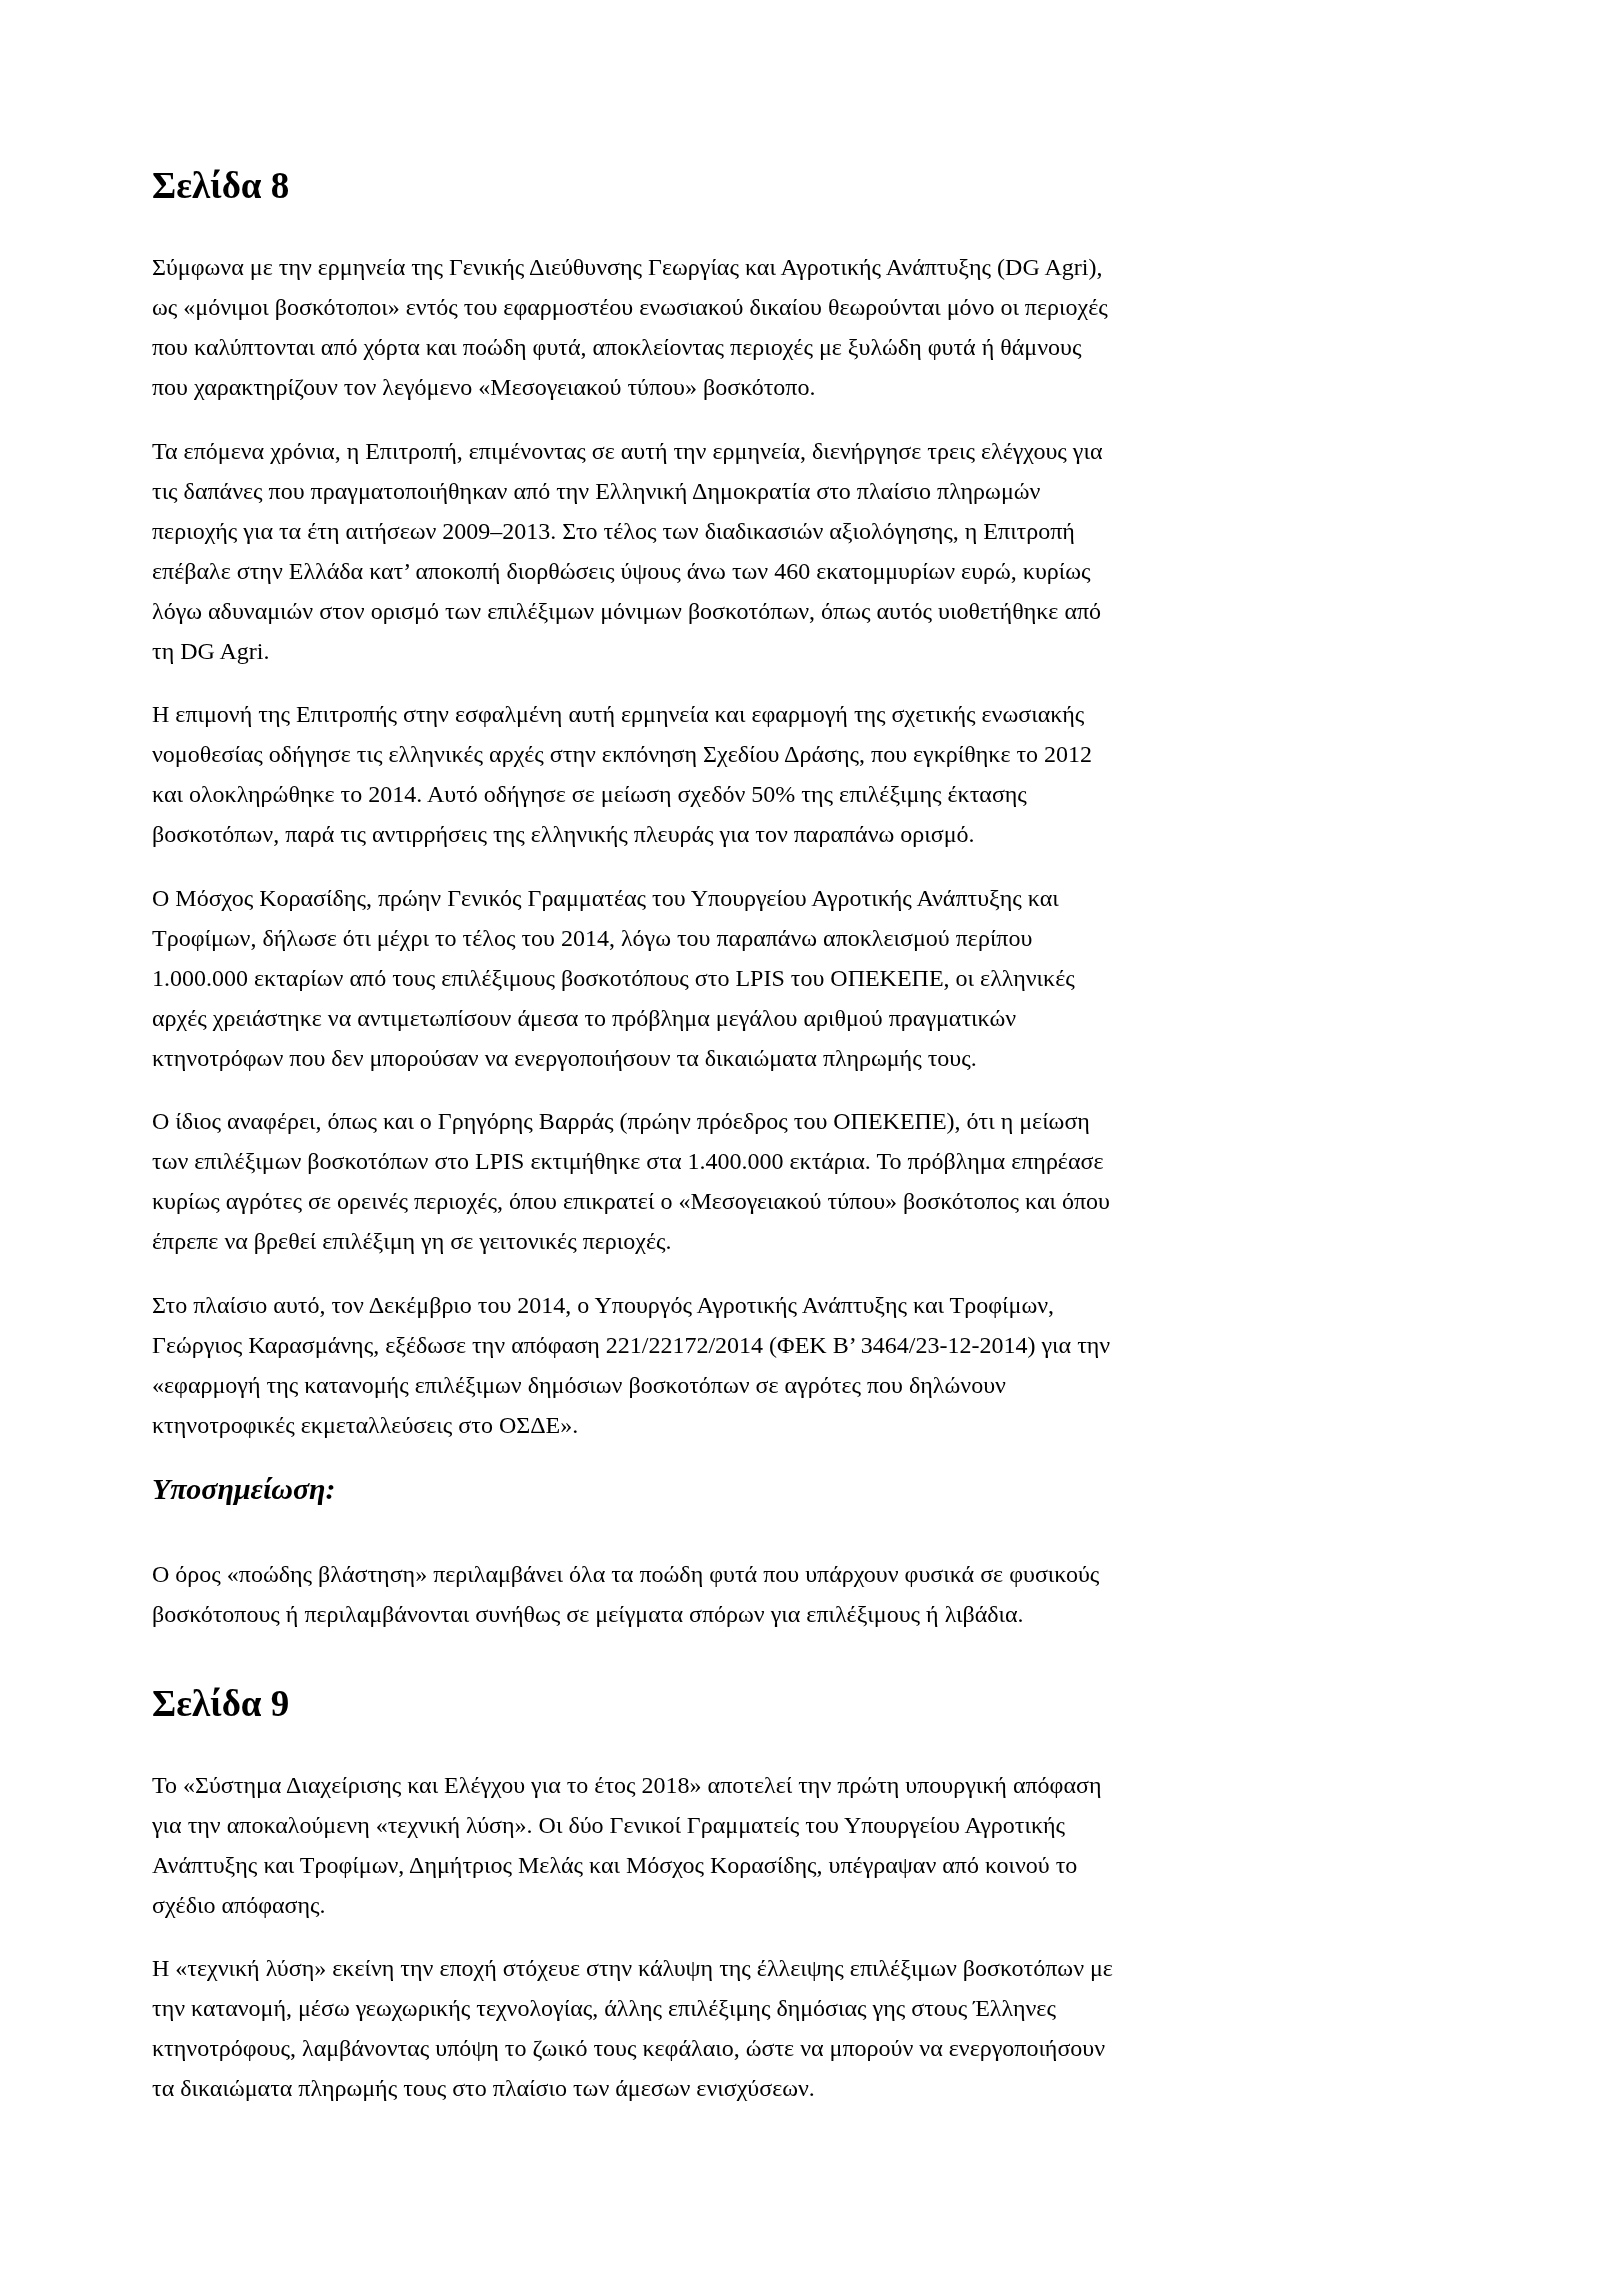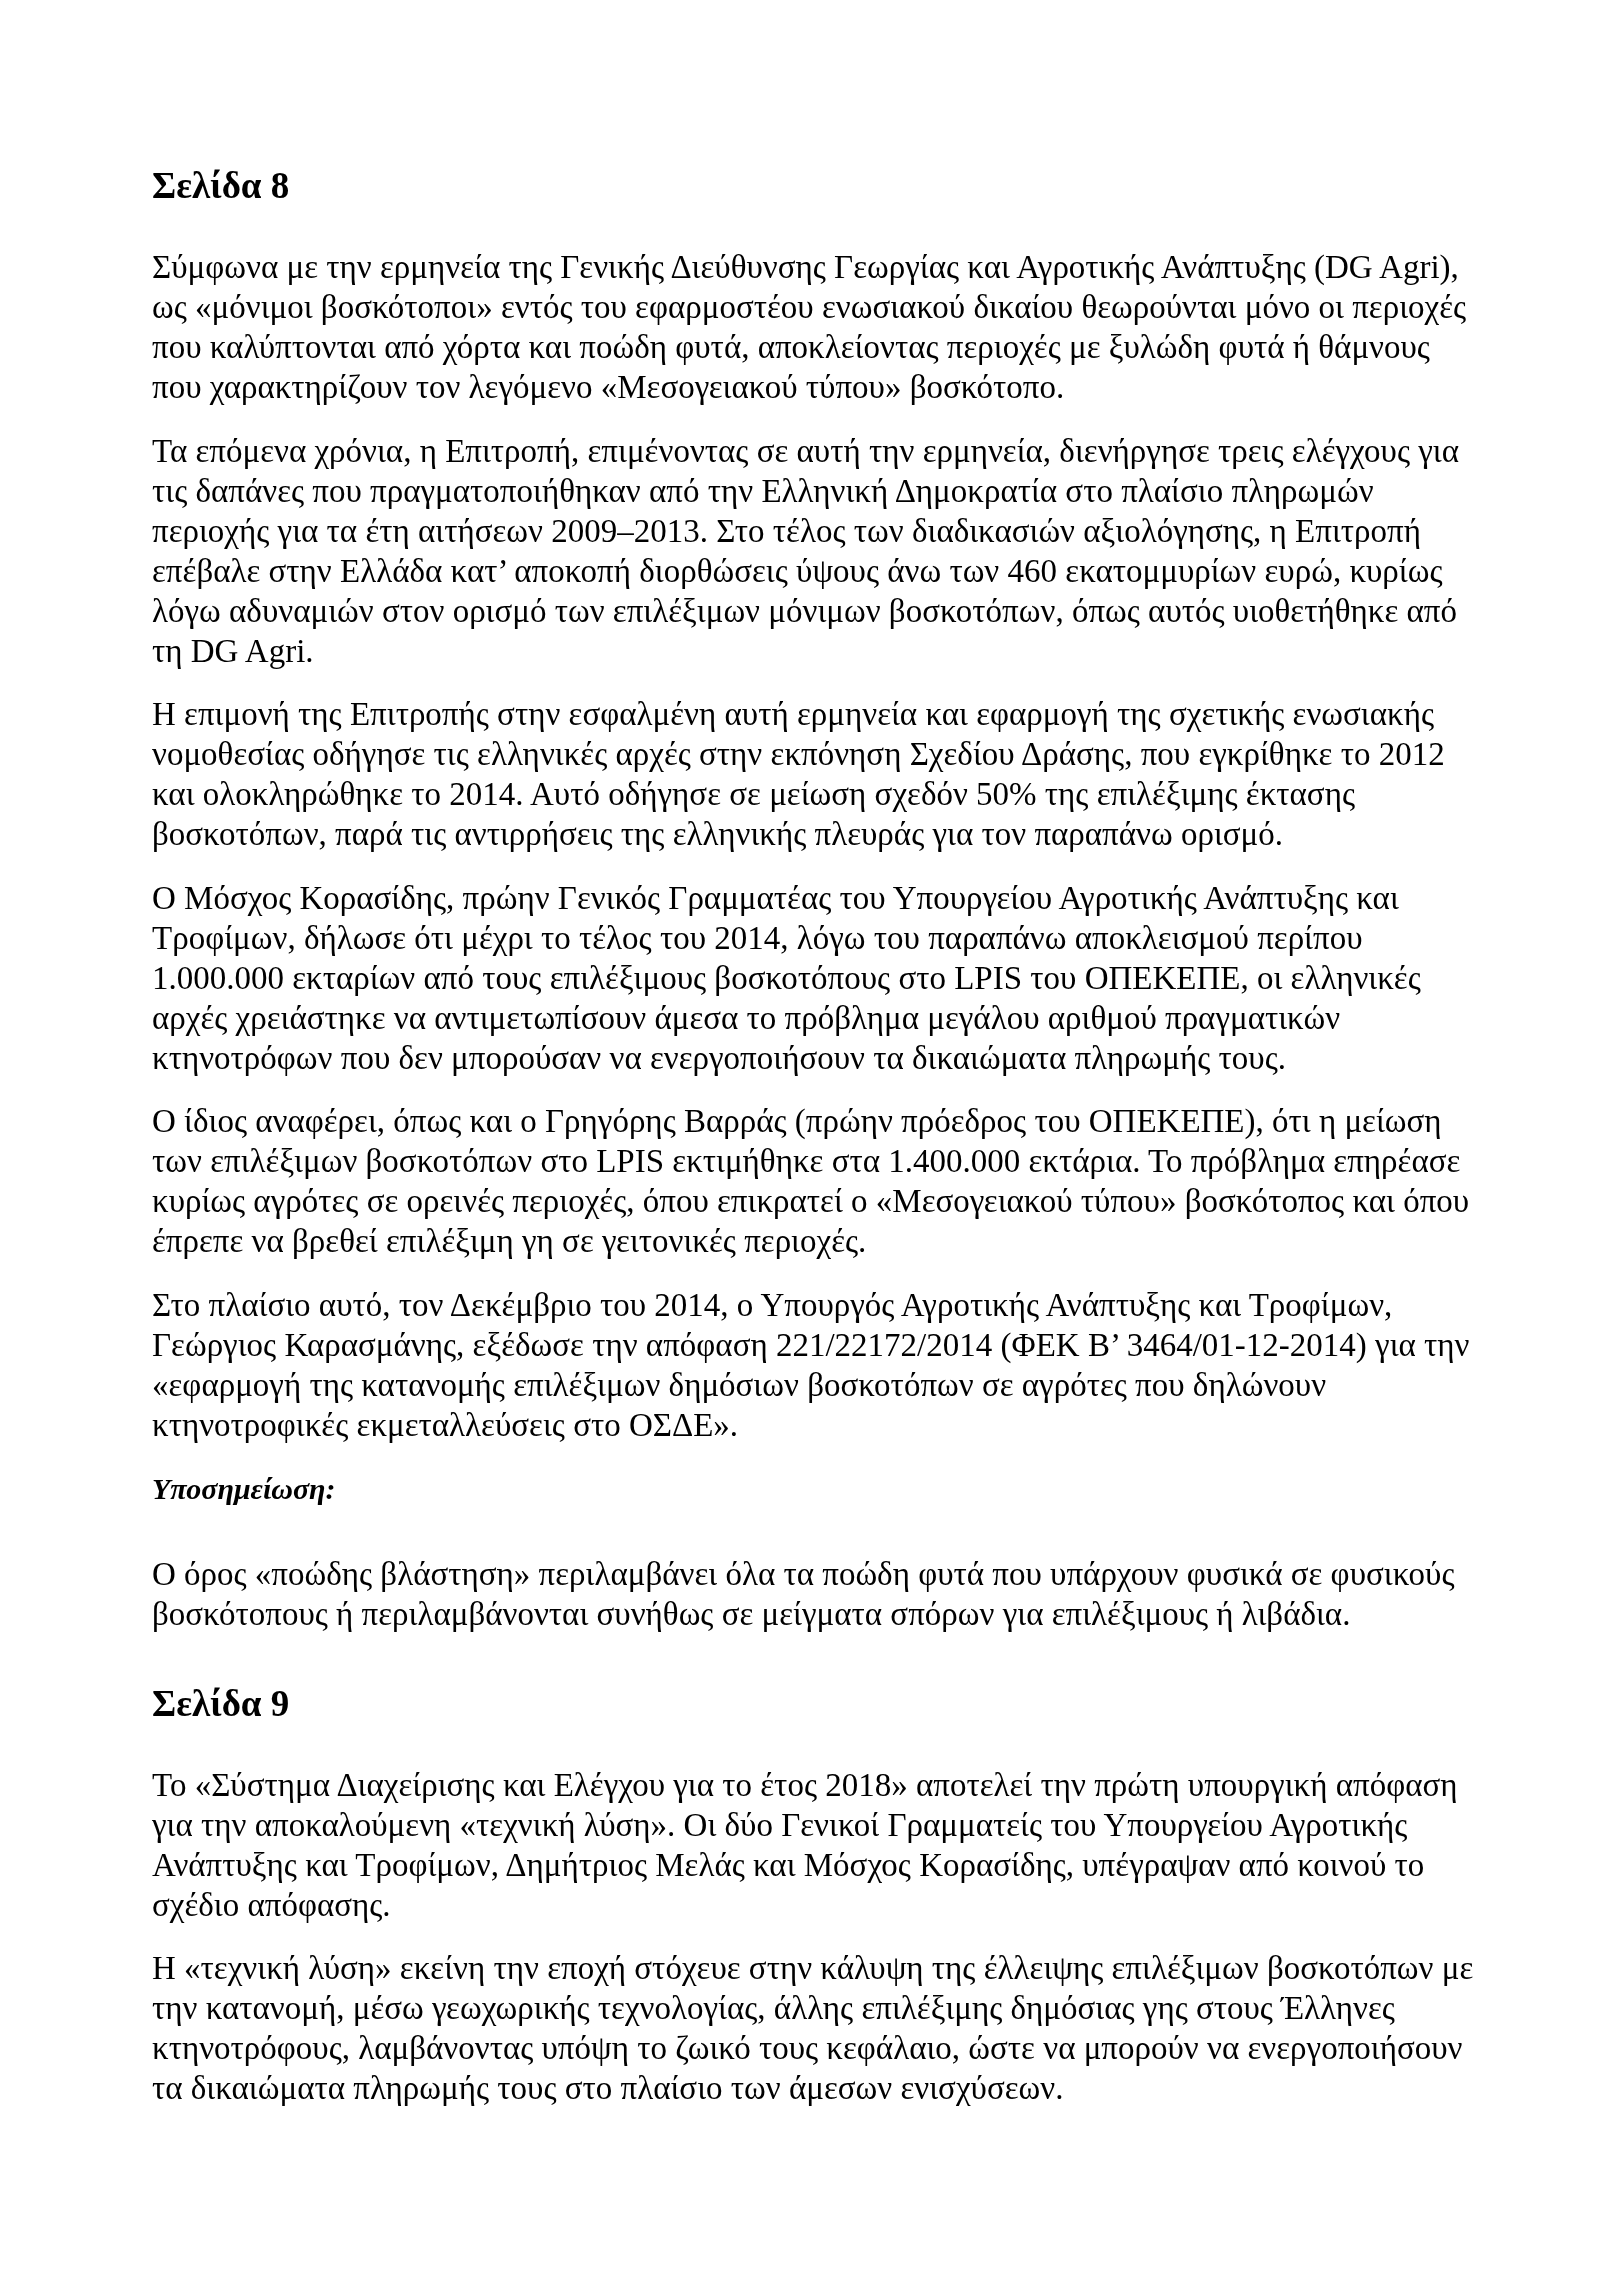--- a/index.html
+++ b/index.html
@@ -25,21 +25,21 @@
     font-size: 37px;
     line-height: 48px;
     font-weight: bold;
     margin: 0 0 37px 0;
     white-space: pre;
   }
   .section-heading.page9 {
     margin-top: 46px;
   }
   .body-para {
-    font-size: 33px;
+    font-size: 24px;
     line-height: 40px;
     margin: 0 0 23.6px 0;
     white-space: pre;
   }
   .footnote-heading {
     font-size: 30px;
     line-height: 40px;
     font-weight: bold;
     font-style: italic;
     margin: 0 0 45px 0;
@@ -75,21 +75,21 @@
 1.000.000 εκταρίων από τους επιλέξιμους βοσκοτόπους στο LPIS του ΟΠΕΚΕΠΕ, οι ελληνικές
 αρχές χρειάστηκε να αντιμετωπίσουν άμεσα το πρόβλημα μεγάλου αριθμού πραγματικών
 κτηνοτρόφων που δεν μπορούσαν να ενεργοποιήσουν τα δικαιώματα πληρωμής τους.</p>
 
   <p class="body-para">Ο ίδιος αναφέρει, όπως και ο Γρηγόρης Βαρράς (πρώην πρόεδρος του ΟΠΕΚΕΠΕ), ότι η μείωση
 των επιλέξιμων βοσκοτόπων στο LPIS εκτιμήθηκε στα 1.400.000 εκτάρια. Το πρόβλημα επηρέασε
 κυρίως αγρότες σε ορεινές περιοχές, όπου επικρατεί ο «Μεσογειακού τύπου» βοσκότοπος και όπου
 έπρεπε να βρεθεί επιλέξιμη γη σε γειτονικές περιοχές.</p>
 
   <p class="body-para">Στο πλαίσιο αυτό, τον Δεκέμβριο του 2014, ο Υπουργός Αγροτικής Ανάπτυξης και Τροφίμων,
-Γεώργιος Καρασμάνης, εξέδωσε την απόφαση 221/22172/2014 (ΦΕΚ Β’ 3464/01-12-2014) για την
+Γεώργιος Καρασμάνης, εξέδωσε την απόφαση 221/22172/2014 (ΦΕΚ Β’ 3464/23-12-2014) για την
 «εφαρμογή της κατανομής επιλέξιμων δημόσιων βοσκοτόπων σε αγρότες που δηλώνουν
 κτηνοτροφικές εκμεταλλεύσεις στο ΟΣΔΕ».</p>
 
   <h2 class="footnote-heading">Υποσημείωση:</h2>
 
   <p class="body-para">Ο όρος «ποώδης βλάστηση» περιλαμβάνει όλα τα ποώδη φυτά που υπάρχουν φυσικά σε φυσικούς
 βοσκότοπους ή περιλαμβάνονται συνήθως σε μείγματα σπόρων για επιλέξιμους ή λιβάδια.</p>
 
   <h1 class="section-heading page9">Σελίδα 9</h1>
 

